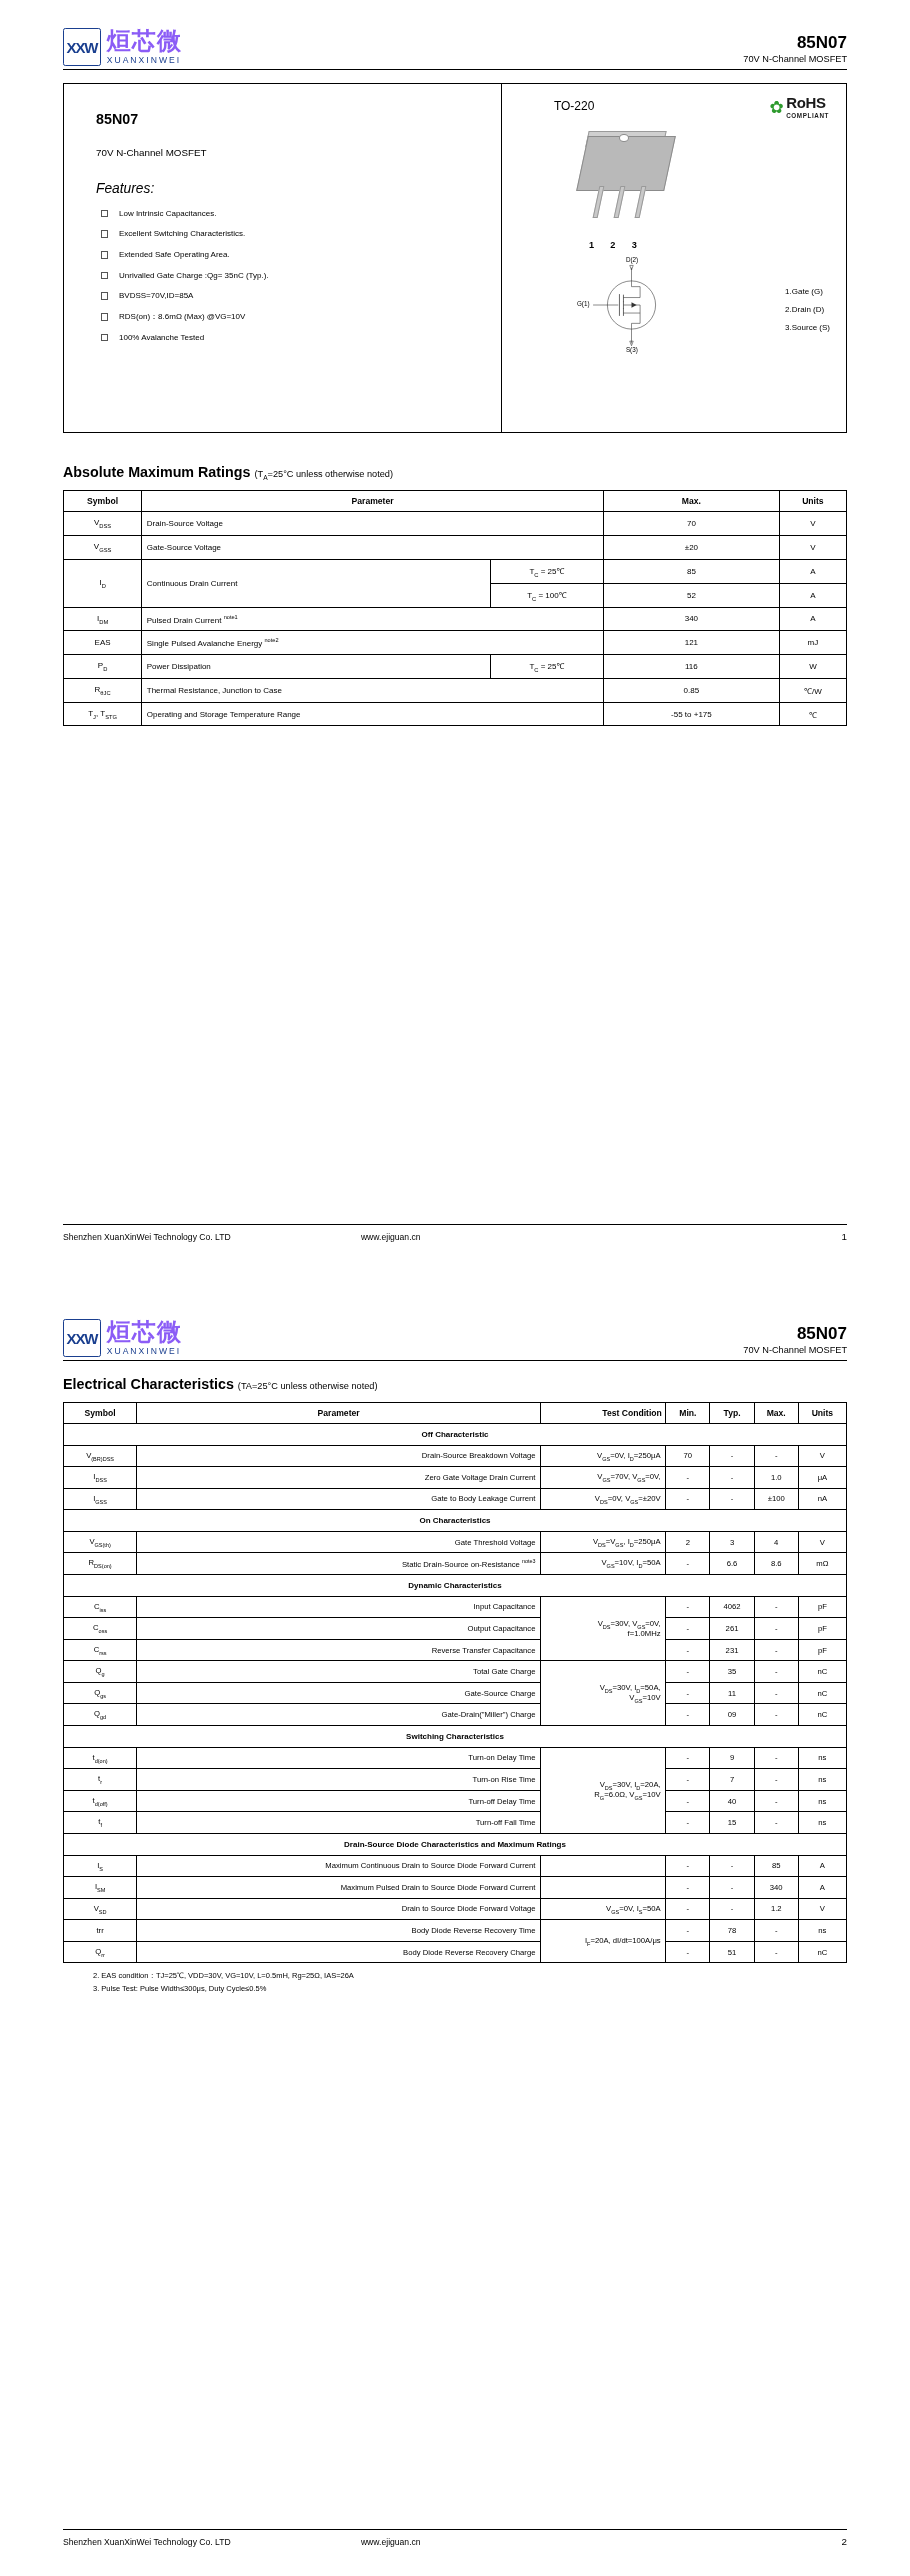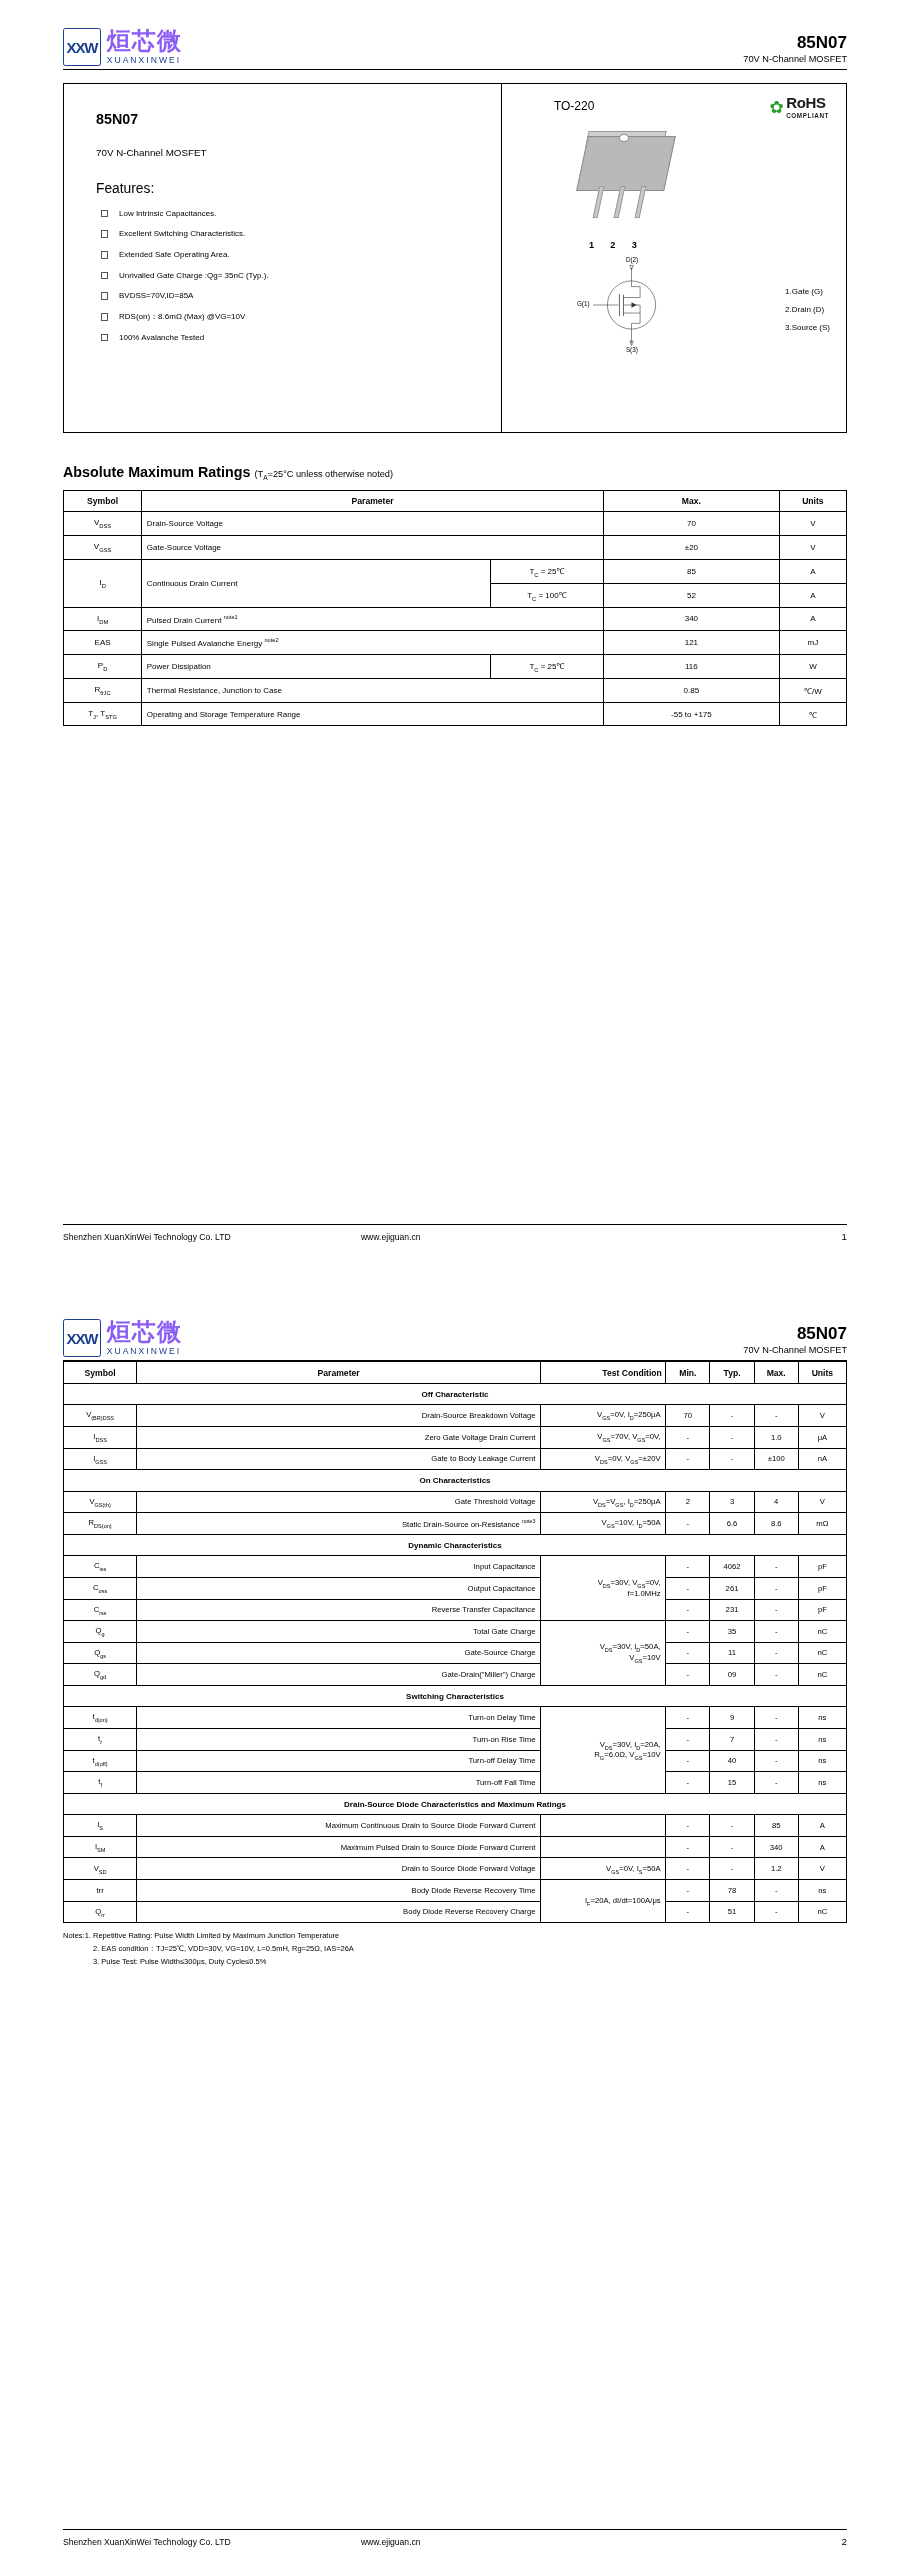--- a/index.html
+++ b/index.html
@@ -93,20 +93,21 @@
     font-weight: bold;
     margin-bottom: 19.5px;
   }
   .sub-desc {
     font-size: 9.8px;
     margin-bottom: 23px;
   }
   .features-title {
     font-size: 13.8px;
     margin-bottom: 12.6px;
+    font-style: italic;
   }
   .feat-list { list-style: none; margin: 0; padding: 0; }
   .feat-list li {
     font-size: 8px;
     margin-bottom: 10.3px;
     position: relative;
     padding-left: 23px;
     line-height: 1.3;
   }
   .feat-list li:before {
@@ -464,20 +465,24 @@
         <div class="logo-cn">烜芯微</div>
         <div class="logo-en">XUANXINWEI</div>
       </div>
     </div>
     <div class="header-right">
       <div class="part-no">85N07</div>
       <div class="part-desc">70V N-Channel MOSFET</div>
     </div>
   </div>
 
+  <div class="section-title" style="margin-top:15px">
+    <span>Electrical Characteristics</span>
+    <span class="note">(TA=25°C unless otherwise noted)</span>
+  </div>
 
   <table class="ec">
     <thead>
       <tr>
         <th class="sym">Symbol</th>
         <th>Parameter</th>
         <th class="cond">Test Condition</th>
         <th class="num">Min.</th>
         <th class="num">Typ.</th>
         <th class="num">Max.</th>
@@ -674,21 +679,20 @@
         <td class="par">Body Diode Reverse Recovery Charge</td>
         <td class="num">-</td>
         <td class="num">51</td>
         <td class="num">-</td>
         <td class="uni">nC</td>
       </tr>
     </tbody>
   </table>
 
   <div class="notes">
-    <div>Notes:1. Repetitive Rating: Pulse Width Limited by Maximum Junction Temperature</div>
     <span class="ind">2. EAS condition：TJ=25℃, VDD=30V, VG=10V, L=0.5mH, Rg=25Ω, IAS=26A</span>
     <span class="ind">3. Pulse Test: Pulse Width≤300μs, Duty Cycle≤0.5%</span>
   </div>
 
   <div class="doc-footer">
     <div class="foot-company">Shenzhen XuanXinWei Technology Co. LTD</div>
     <div class="foot-url">www.ejiguan.cn</div>
     <div class="foot-page">2</div>
   </div>
 </div>

